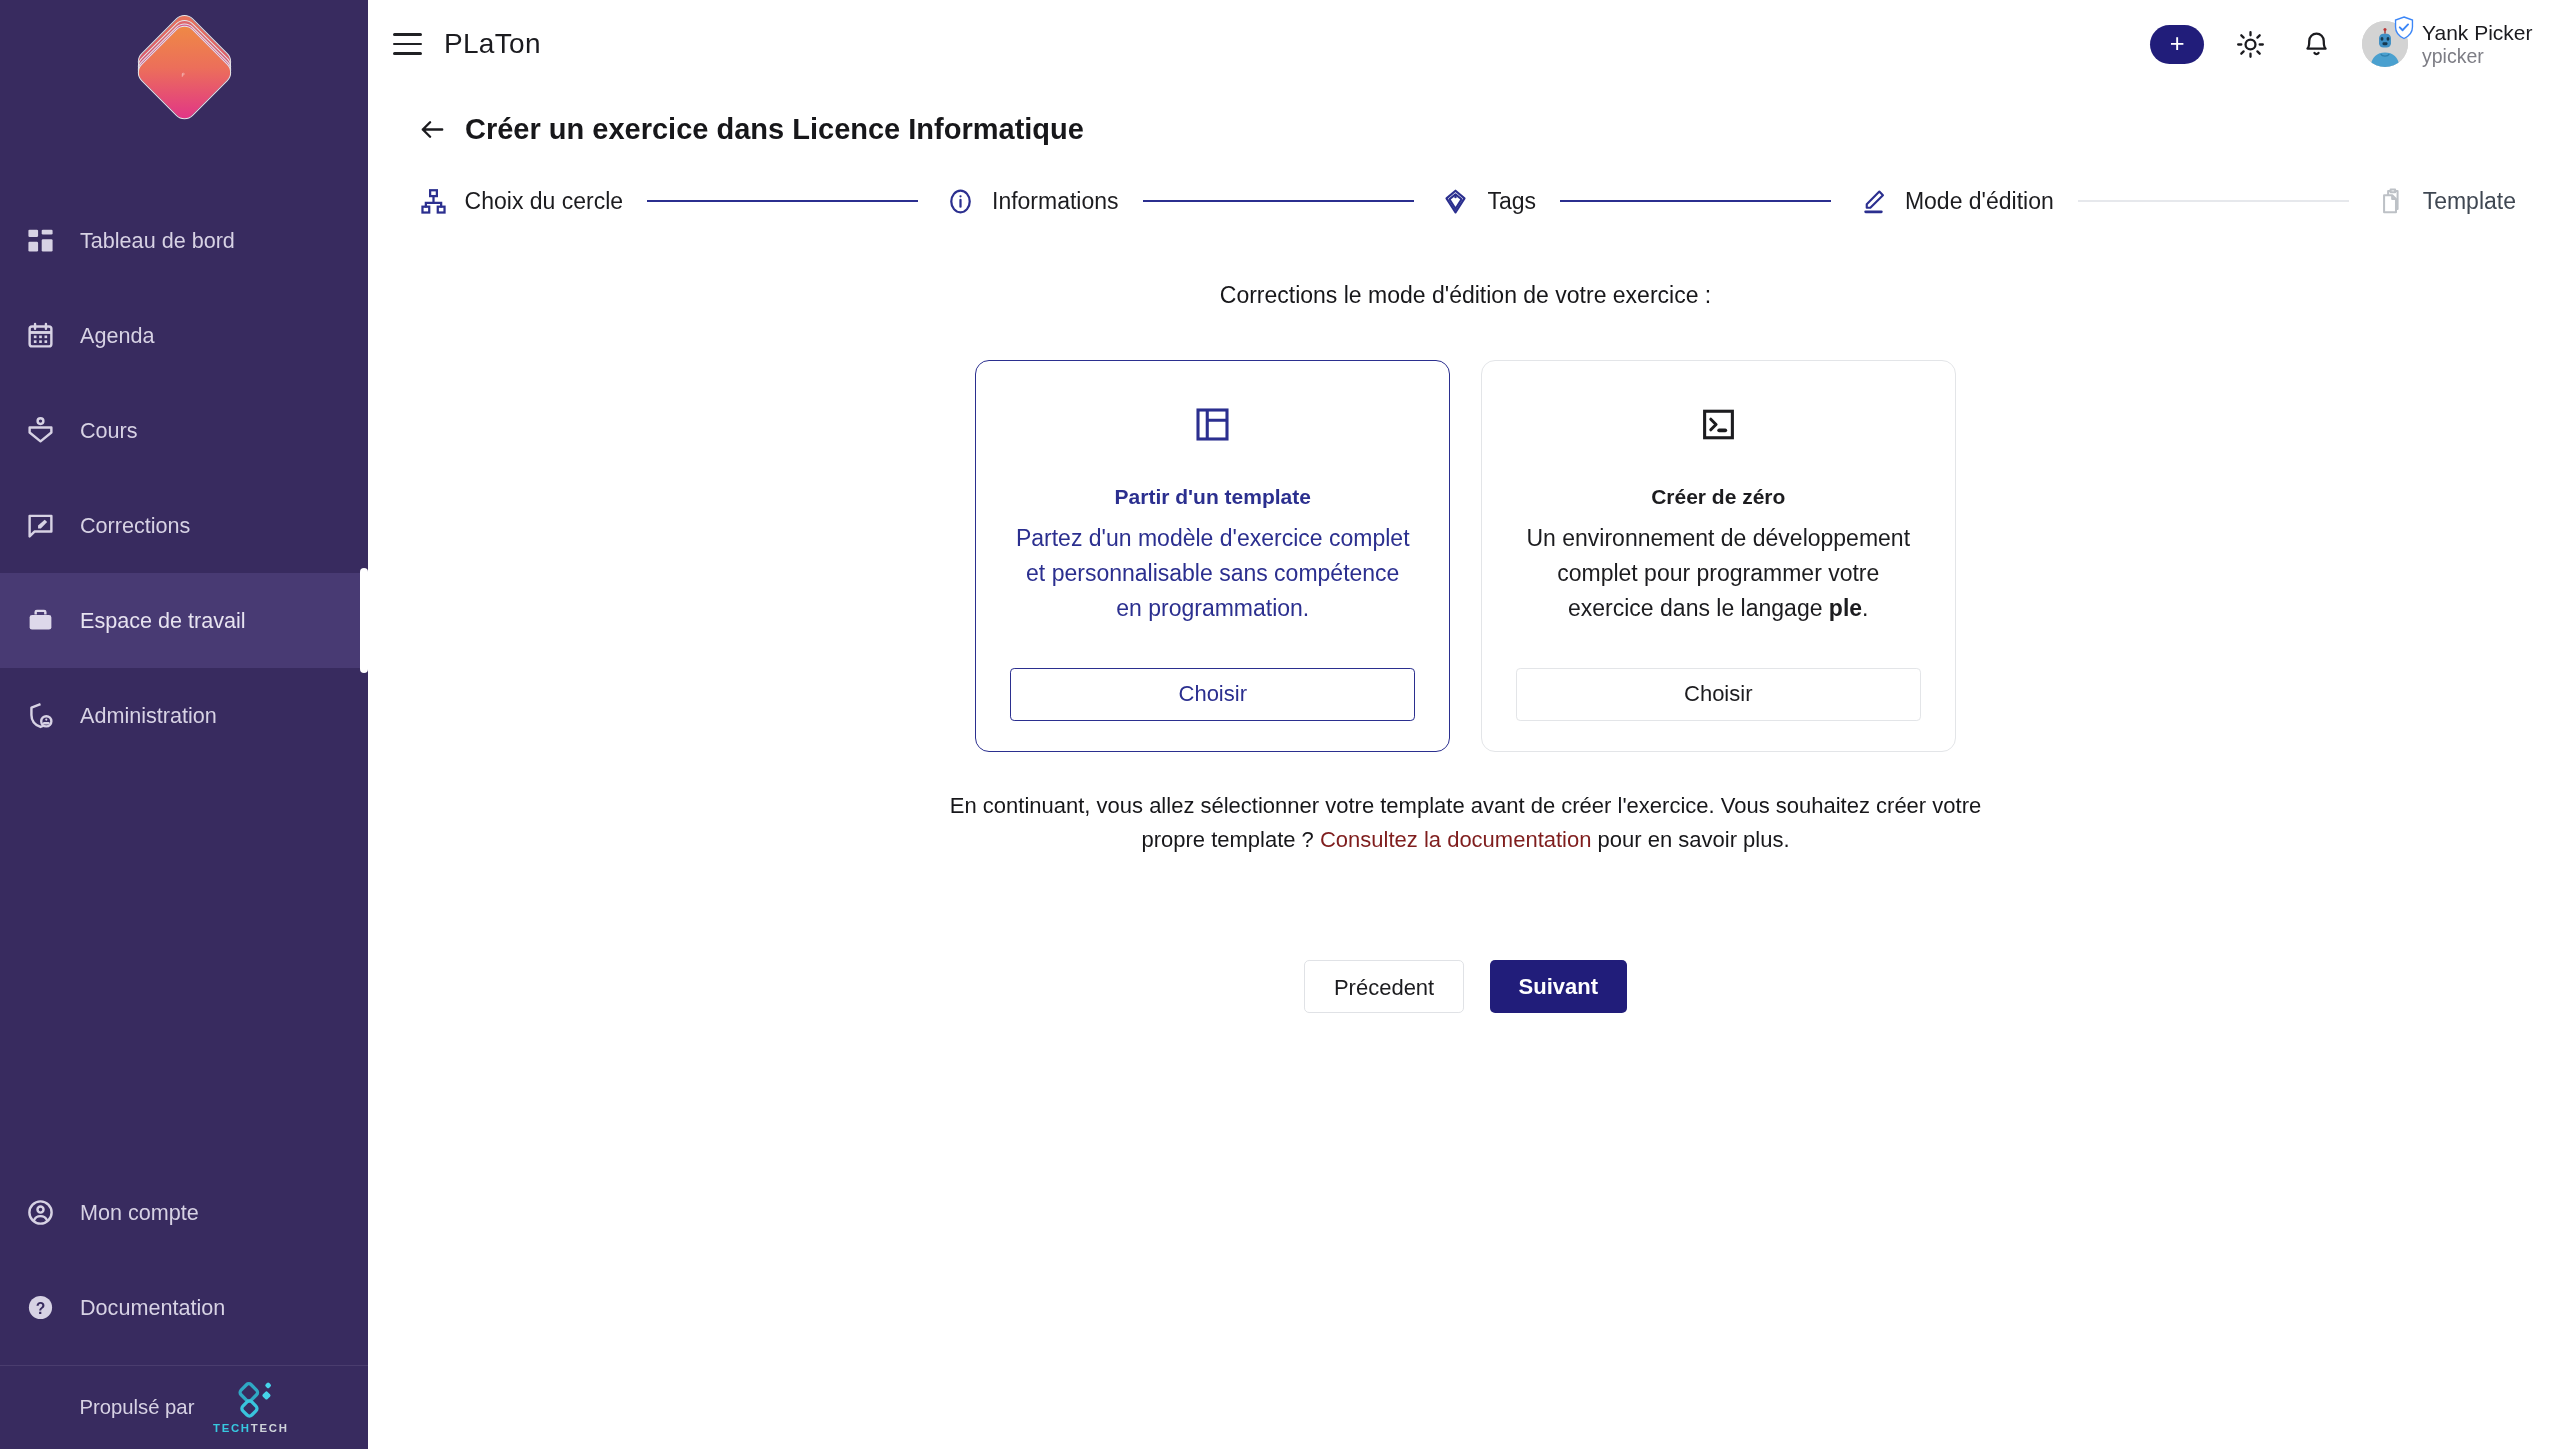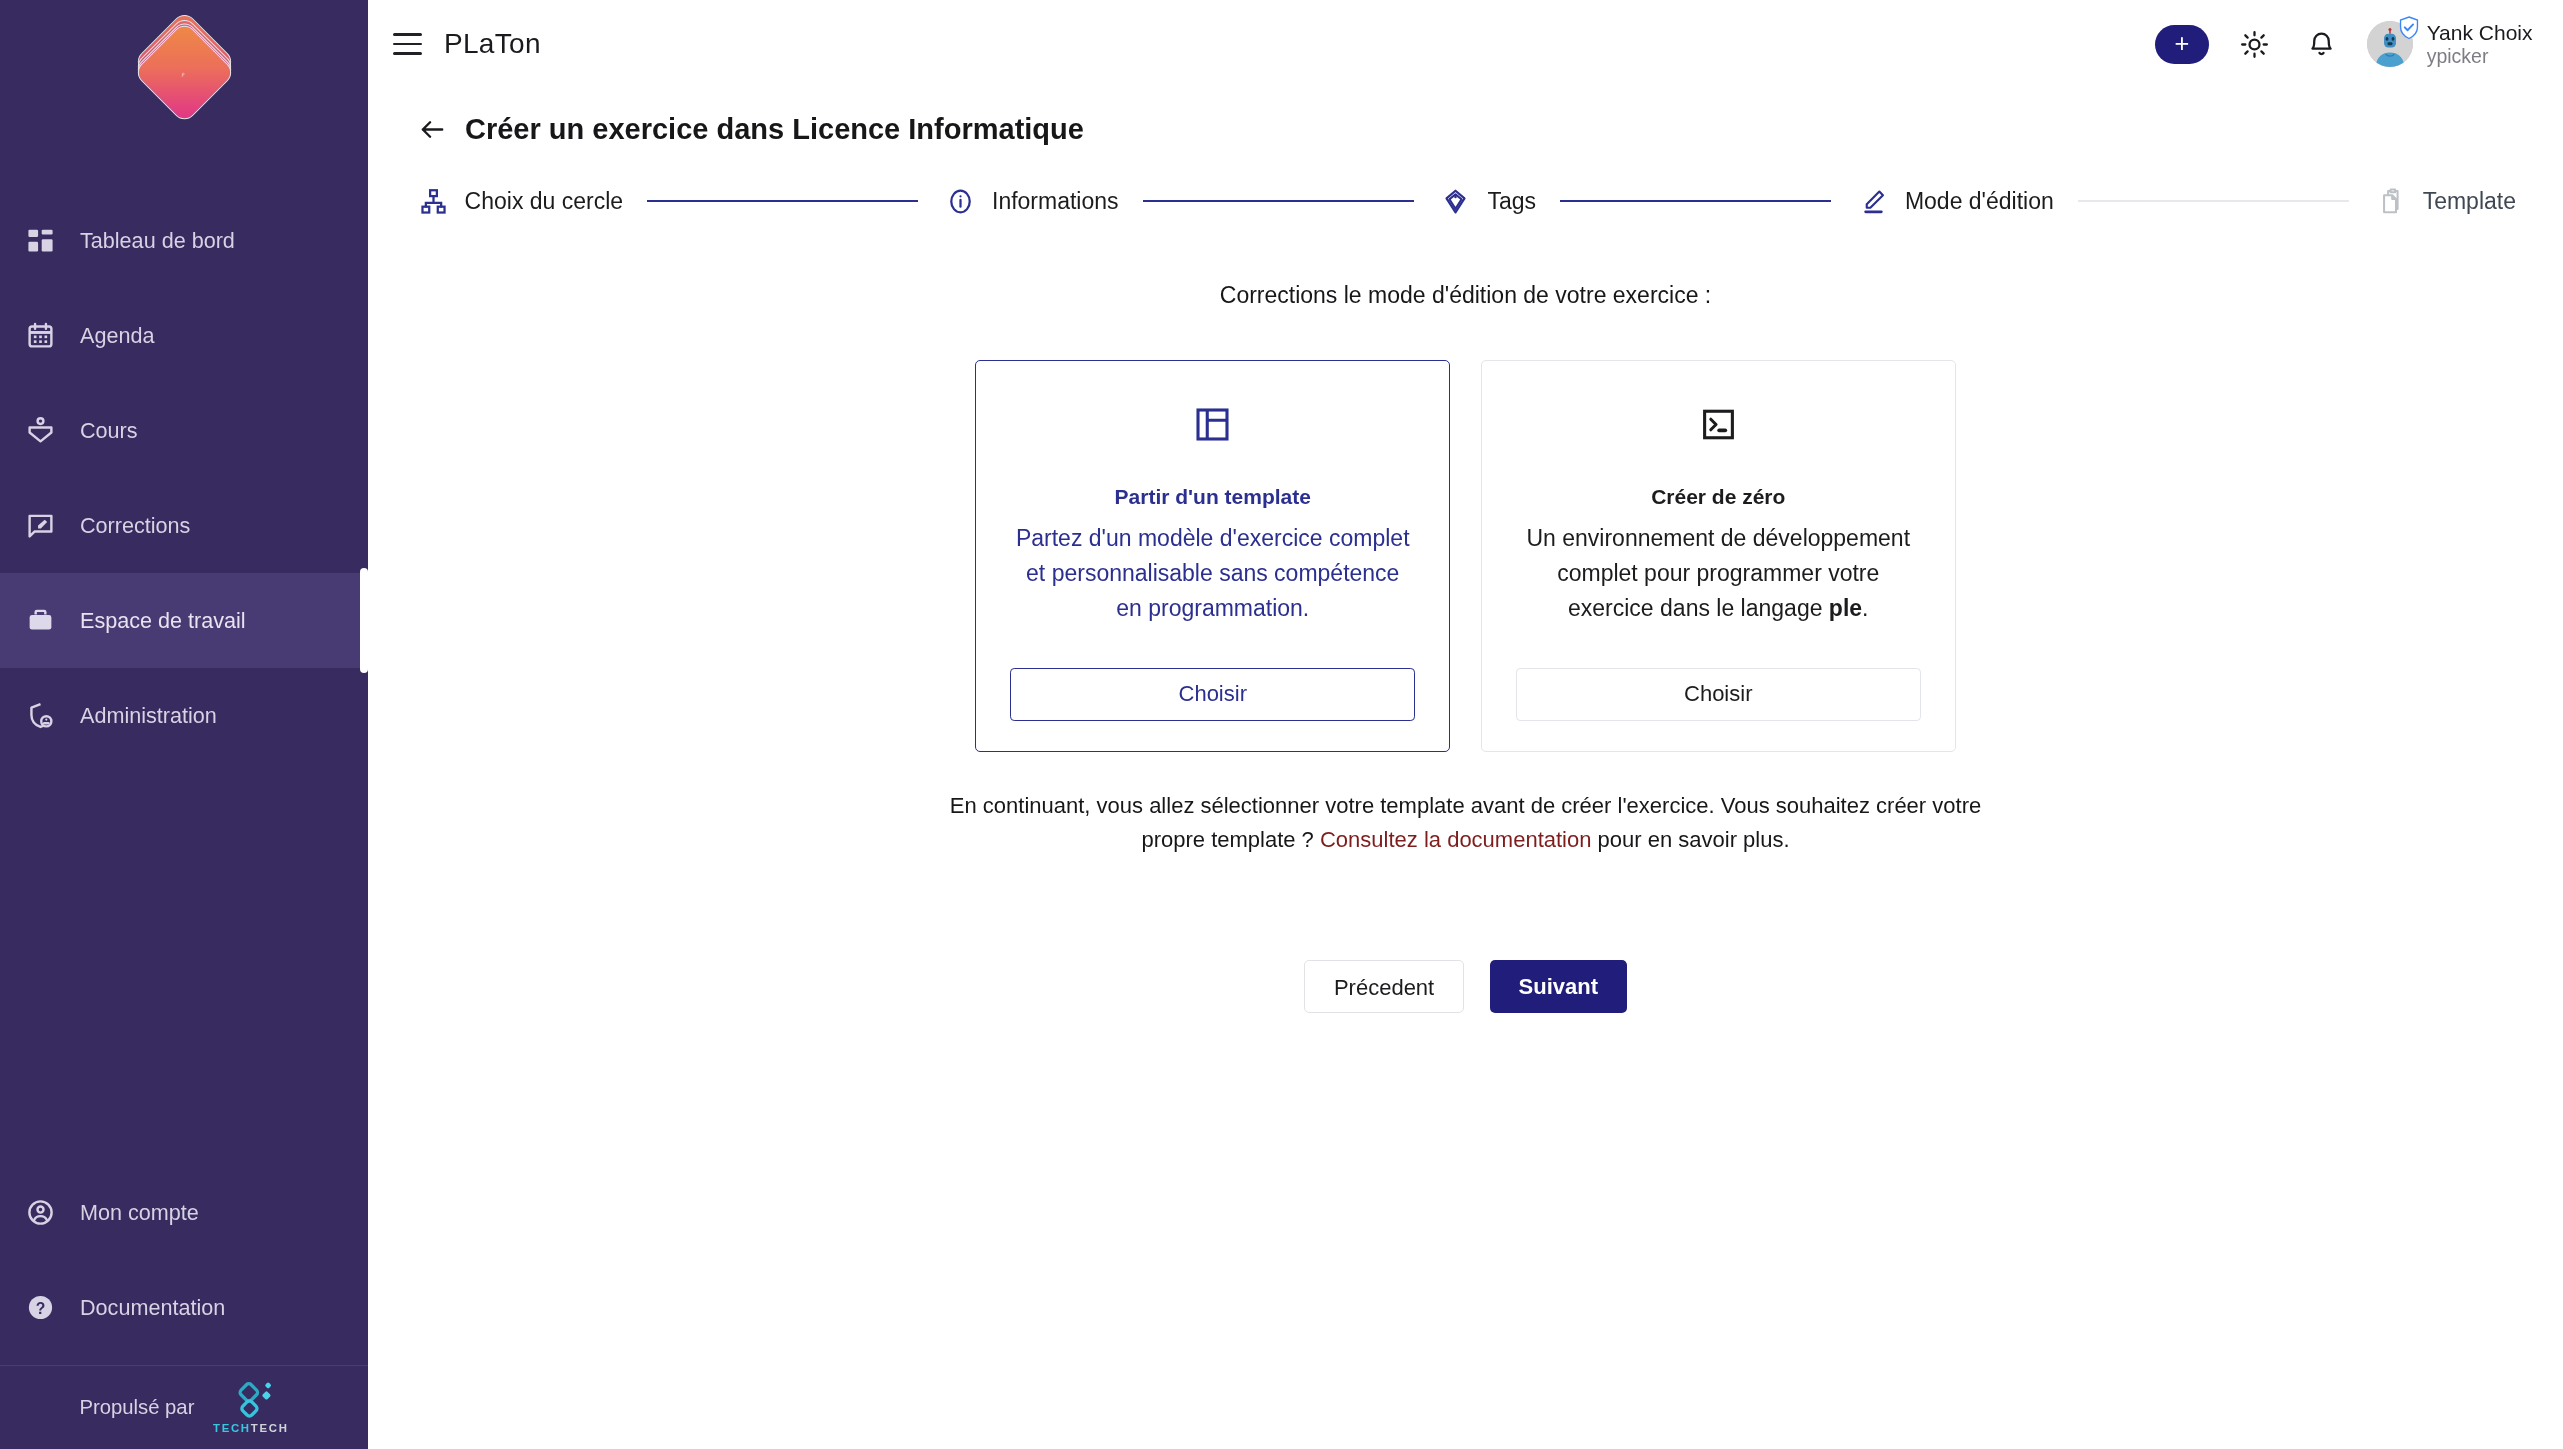--- a/index.html
+++ b/index.html
@@ -139,21 +139,21 @@
   .connector { flex: 1 1 auto; height: 2.5px; background: #2b2f8f; margin: 0 24px; }
   .connector.inactive { background: #e6e8ec; }
 
   
   .content { padding-top: 63px; display: flex; flex-direction: column; align-items: center; }
   .choose-line { font-size: 23px; color: #17171a; }
 
   .cards { display: flex; gap: 30.5px; margin-top: 51px; }
   .card {
     width: 475px; height: 392px;
-    border: 1.7px solid #e3e5e8; border-radius: 5px;
+    border: 1.7px solid #e3e5e8; border-radius: 14px;
     display: flex; flex-direction: column; align-items: center;
     padding: 36px 34px 30.5px 34px; cursor: pointer; background: #fff;
   }
   .card.selected { border-color: #2b2f8f; }
   .card-ico { height: 54px; display: flex; align-items: center; justify-content: center; }
   .card-title {
     margin-top: 34px; font-size: 21px; font-weight: bold;
     color: #1c1c1f; text-align: center;
   }
   .card.selected .card-title { color: #2b2f8f; }
@@ -366,21 +366,21 @@
                 <path d="M10 54c1-12 8-17 17-17s16 5 17 17z" fill="#4aa0cf"></path>
                 <path d="M22 39c2 3 8 3 10 0" fill="none" stroke="#2e7fae" stroke-width="1.6"></path>
               </g>
             </svg>
             <svg class="badge" viewBox="0 0 26 28">
               <path d="M13 1l10 3.6v8.2c0 6.6-5.2 11.4-10 13.6C8.2 24.2 3 19.4 3 12.8V4.6z" fill="#ffffff" stroke="#3b86f7" stroke-width="1.6"></path>
               <path d="M8 13.2l3.4 3.4 6.4-6.8" fill="none" stroke="#3b86f7" stroke-width="2.3" stroke-linecap="round" stroke-linejoin="round"></path>
             </svg>
           </div>
           <div class="user-names">
-            <span class="user-name">Yank Choix</span>
+            <span class="user-name">Yank Picker</span>
             <span class="user-handle">ypicker</span>
           </div>
         </div>
       </div>
     </div>
 
     <div class="page-title-row">
       <div class="title-inner">
         <span class="back-arrow">
           <svg width="29" height="29" viewBox="0 0 24 24" fill="none" stroke="#1b1b1f" stroke-width="2" stroke-linecap="round" stroke-linejoin="round">

